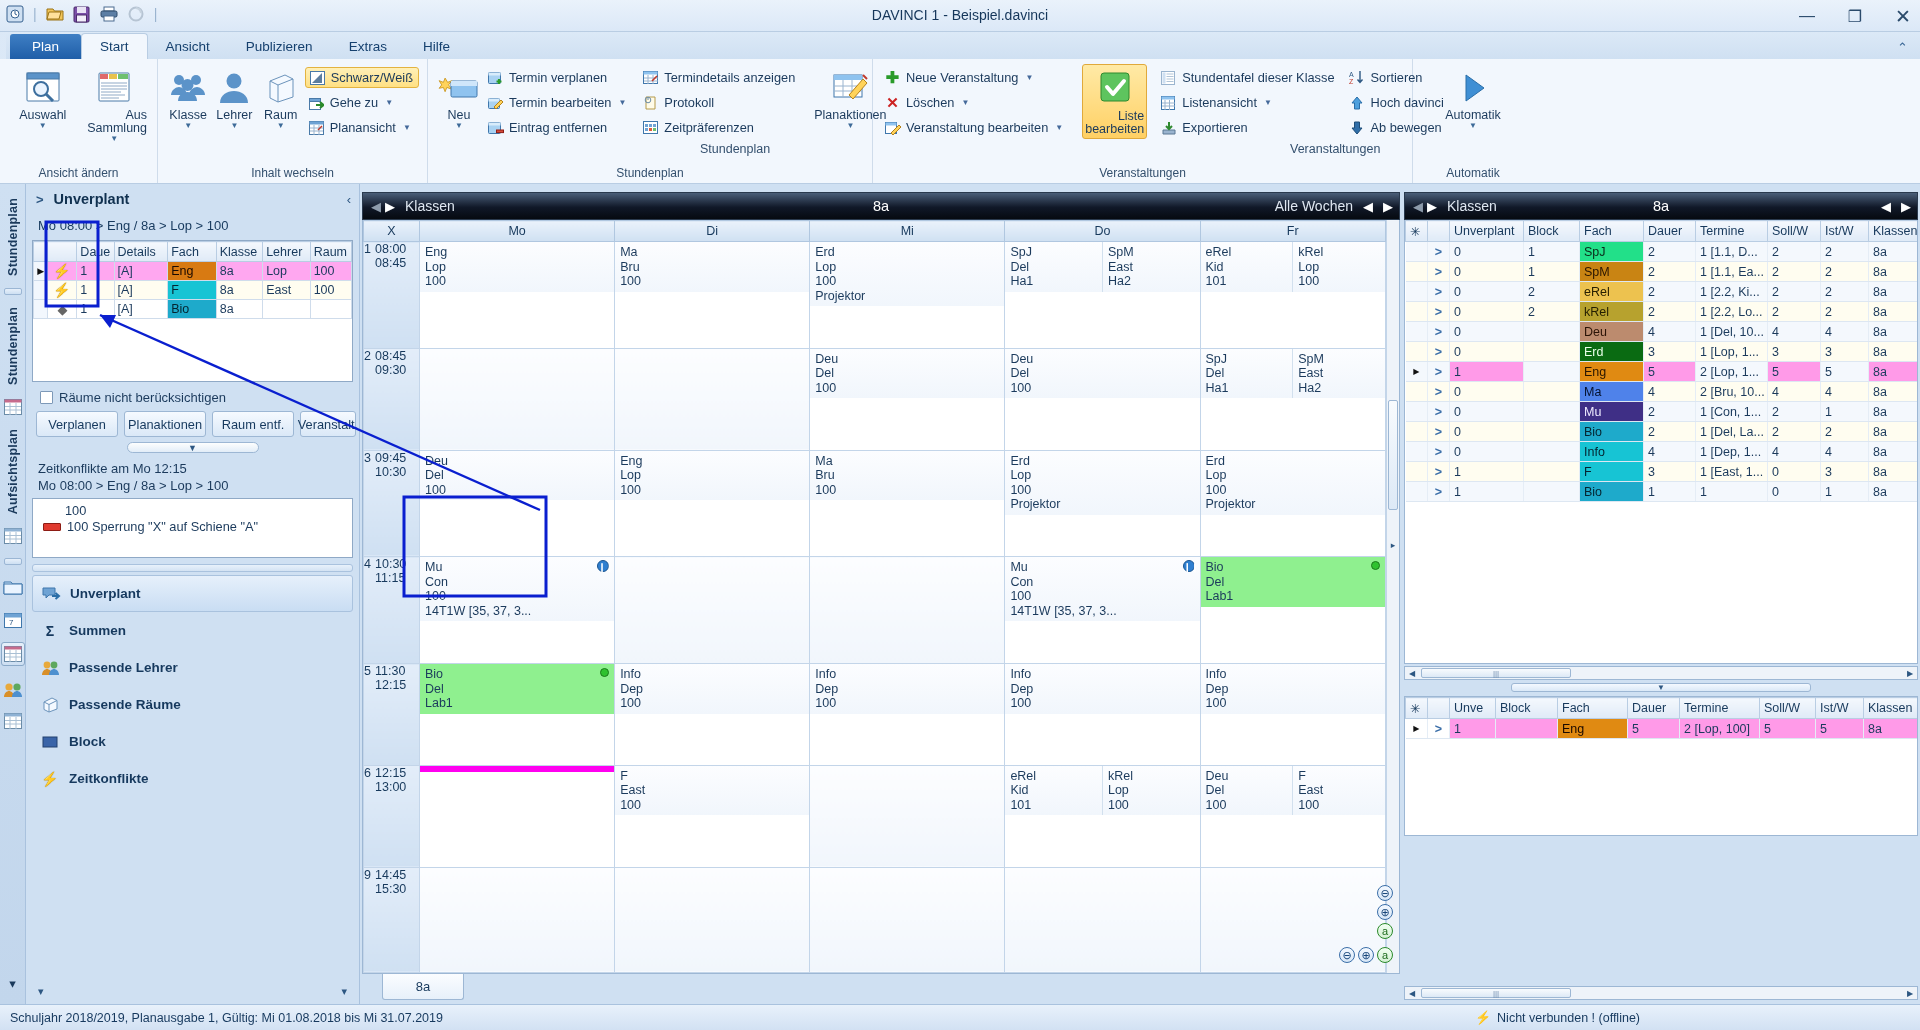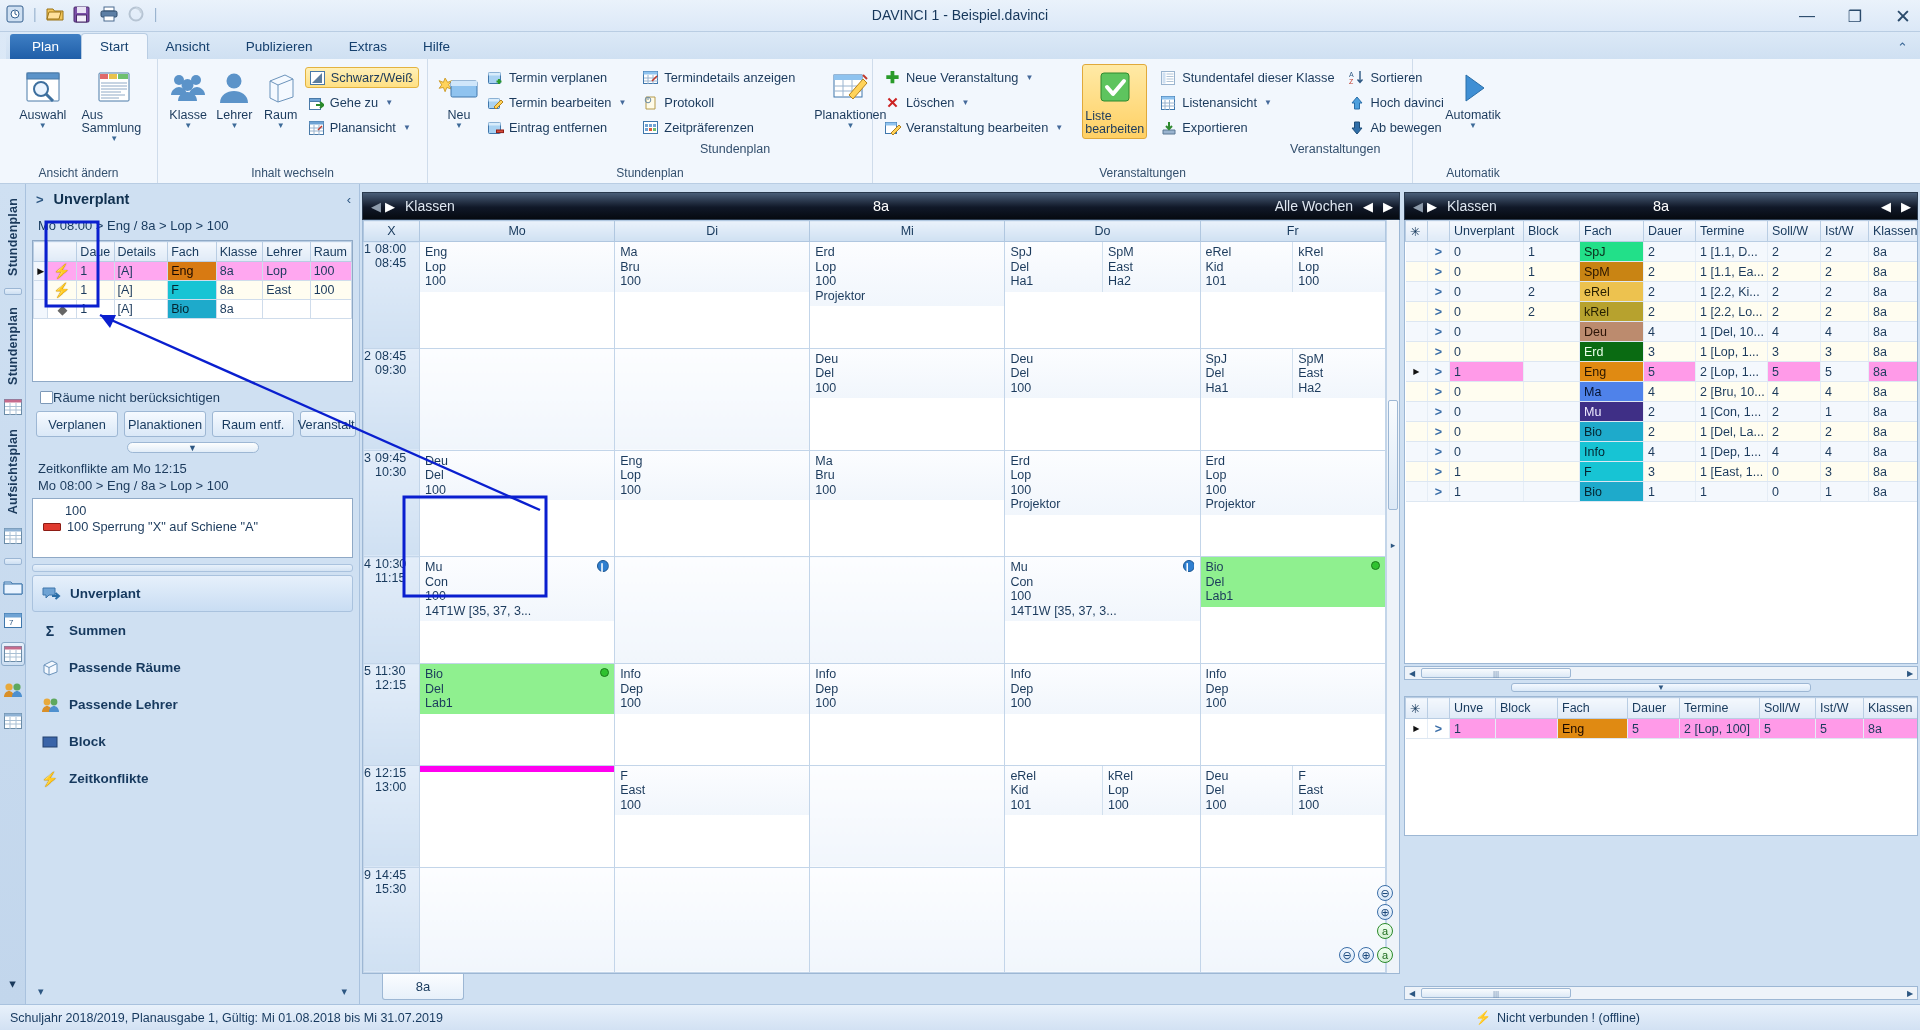--- a/index.html
+++ b/index.html
@@ -41,21 +41,21 @@
   .ribbon { flex:0 0 125px; height:125px; background:#f2f7fd; border-bottom:1px solid #b9cde3;
             display:flex; position:relative; }
   .rgroup { display:flex; flex-direction:column; justify-content:space-between;
             border-right:1px solid #cfdceb; padding:3px 4px 0 4px; position:relative; }
   .rgroup:last-child { border-right:none; }
   .rgbody { display:flex; align-items:flex-start; gap:2px; padding:2px 4px; flex:1; }
   .rglabel { text-align:center; font-size:12px; color:#34506e; padding-bottom:3px; }
   .bigbtn { width:74px; display:flex; flex-direction:column; align-items:center; gap:1px;
             padding:4px 2px 2px; border-radius:3px; }
   .bigbtn .bi { height:40px; display:flex; align-items:center; justify-content:center; }
-  .bigbtn .bl { font-size:12.5px; text-align:left; line-height:1.05; color:#1b3a5c; }
+  .bigbtn .bl { font-size:12.5px; text-align:right; line-height:1.05; color:#1b3a5c; }
   .bigbtn .carr { font-size:8px; color:#3d6a98; line-height:6px; }
   .bigbtn.highlight { background:linear-gradient(#ffeaa6,#ffd064); border:1px solid #e0a93b;
                       border-radius:3px; }
   .smallcol { display:flex; flex-direction:column; gap:4px; padding-top:3px; }
   .smallbtn { display:flex; align-items:center; gap:5px; height:21px; padding:0 5px 0 3px;
               border-radius:3px; font-size:12.8px; white-space:nowrap; color:#1b3a5c; }
   .smallbtn.on { background:linear-gradient(#fff0b8,#ffe083); border:1px solid #e3b340; }
   .smallbtn .si { width:17px; height:17px; display:inline-flex; align-items:center; justify-content:center; }
   .dd { font-size:8px; color:#44699a; margin-left:2px; }
   .plus { color:#2a9b2a; font-weight:bold; font-size:16px; line-height:14px; }
@@ -89,21 +89,21 @@
                     font-weight:normal; height:20px; padding:0 3px; text-align:left; color:#17395c; }
   table.utable td { border:1px solid #cfdceb; height:19px; padding:0 3px; white-space:nowrap;
                     overflow:hidden; }
   .rowmark { width:12px; text-align:center; font-size:9px; color:#111; }
   .icocell { width:26px; text-align:center; }
   .bolt { color:#f0c020; font-size:14px; text-shadow:0 0 1px #8a6d10; }
   .diam { color:#666; font-size:13px; }
   .sel-row td { background:#ffa7f0 !important; }
   .alt-row td { background:#fffdf0; }
 
-  .chkline { display:flex; align-items:center; padding:8px 12px 6px 14px; font-size:13px; }
+  .chkline { display:flex; align-items:center; gap:6px; padding:8px 12px 6px 14px; font-size:13px; }
   .chkbox { width:13px; height:13px; border:1px solid #7d99b8; background:#fff; border-radius:1px; }
   .btnrow { display:flex; gap:6px; padding:0 10px; }
   .pbtn { height:26px; min-width:82px; padding:0 10px; font-size:12.8px; color:#16395e;
           background:linear-gradient(#f6faff,#dae8f7); border:1px solid #9db7d4; border-radius:3px;
           display:flex; align-items:center; justify-content:center; white-space:nowrap; }
   .splitter { margin:5px auto 4px; width:132px; height:11px; border:1px solid #9db7d4; border-radius:6px;
               background:linear-gradient(#fdfefe,#e2edf8); display:flex; align-items:center;
               justify-content:center; font-size:8px; color:#3a6punk; }
   .splitter span { font-size:9px; color:#2d5782; }
   .conf-title { padding:4px 12px 2px; font-size:13px; }
@@ -776,36 +776,36 @@
           </span>
           <span>Unverplant</span>
         </div>
         <div class="navitem">
           <span class="navicon">Σ</span>
           <span>Summen</span>
         </div>
         <div class="navitem">
           <span class="navicon">
             <svg width="19" height="16" viewBox="0 0 19 16">
-                <path d="M3 5 L11 1 L16 3.5 L16 12 L8 15 L3 12.5 Z" fill="#f4f9ff" stroke="#6b93bb"></path>
-                <path d="M3 5 L8 7.5 L16 3.5 M8 7.5 L8 15" fill="none" stroke="#6b93bb"></path>
-              </svg>
-          </span>
-          <span>Passende Räume</span>
-        </div>
-        <div class="navitem">
-          <span class="navicon">
-            <svg width="19" height="16" viewBox="0 0 19 16">
                 <circle cx="6" cy="5" r="3.4" fill="#e8a93b"></circle>
                 <circle cx="13" cy="5" r="3.4" fill="#5ea85e"></circle>
                 <path d="M1 15c0-4 3-6 5-6s5 2 5 6z" fill="#d98f28"></path>
                 <path d="M8 15c0-4 3-6 5-6s5 2 5 6z" fill="#4e90cf"></path>
               </svg>
           </span>
           <span>Passende Lehrer</span>
+        </div>
+        <div class="navitem">
+          <span class="navicon">
+            <svg width="19" height="16" viewBox="0 0 19 16">
+                <path d="M3 5 L11 1 L16 3.5 L16 12 L8 15 L3 12.5 Z" fill="#f4f9ff" stroke="#6b93bb"></path>
+                <path d="M3 5 L8 7.5 L16 3.5 M8 7.5 L8 15" fill="none" stroke="#6b93bb"></path>
+              </svg>
+          </span>
+          <span>Passende Räume</span>
         </div>
         <div class="navitem">
           <span class="navicon">
             <svg width="17" height="14" viewBox="0 0 17 14">
                 <rect x="1" y="2" width="14" height="10" fill="#3a64a8" stroke="#22406f"></rect>
               </svg>
           </span>
           <span>Block</span>
         </div>
         <div class="navitem">

